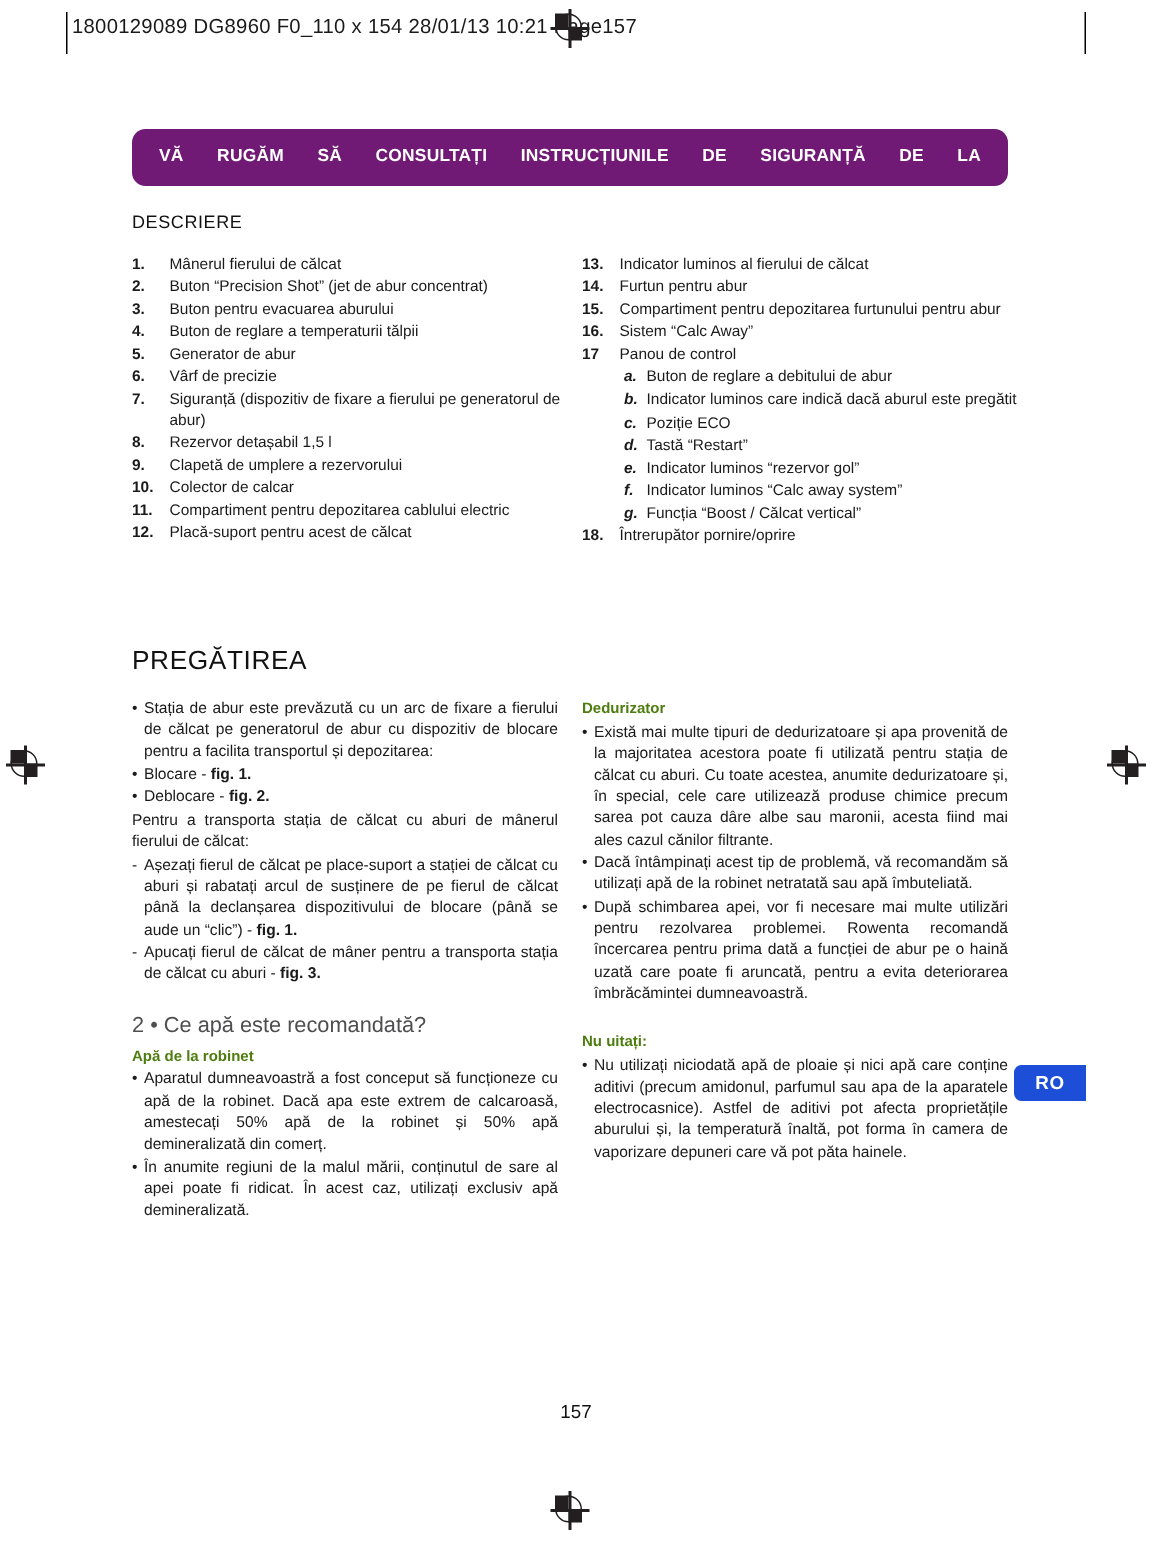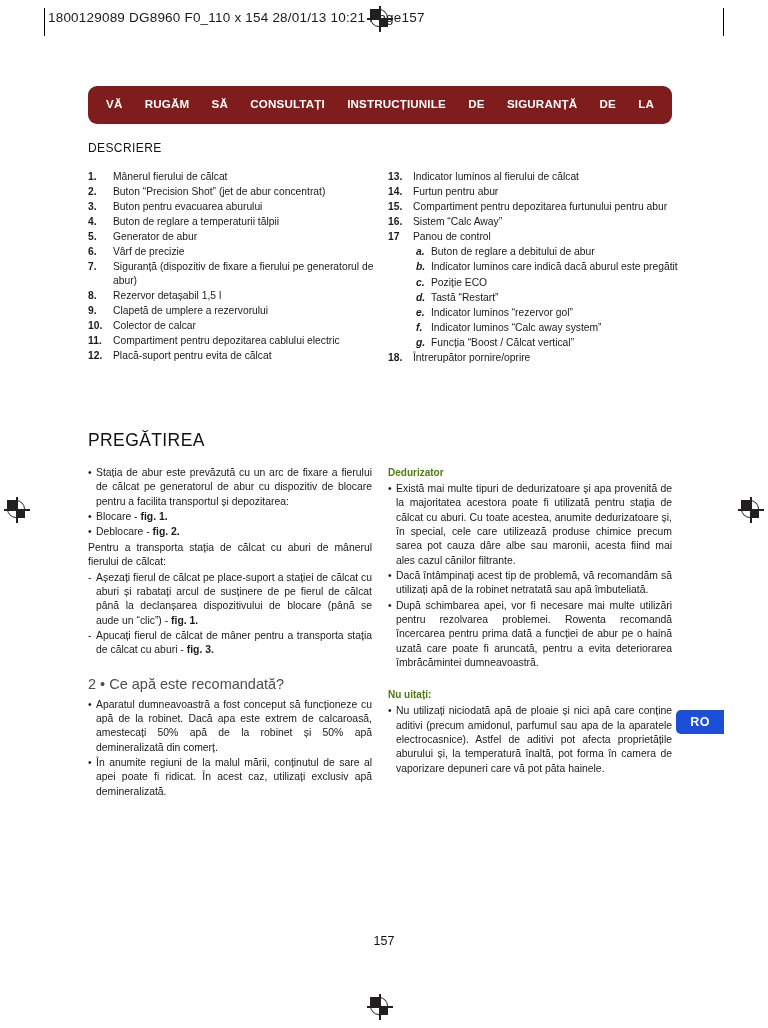--- a/index.html
+++ b/index.html
@@ -83,21 +83,21 @@
   #reg-left   { top: 499px; left: 6px; }
   #reg-right  { top: 499px; left: 740px; }
   #reg-bottom { top: 996px; left: 369px; }
 
   
   .warning-banner {
     position: absolute;
     top: 86px;
     left: 88px;
     width: 584px;
-    background: #7f1d1d;
+    background: #701a75;
     border-radius: 9px;
     padding: 10px 18px 12px 18px;
     box-sizing: border-box;
     color: #ffffff;
     font-size: 11.6px;
     line-height: 1.42;
     letter-spacing: 0.15px;
     font-weight: bold;
     text-align: justify;
   }
@@ -309,21 +309,21 @@
     <div class="part-row">
       <span class="part-num">10.</span>
       <span class="part-txt">Colector de calcar</span>
     </div>
     <div class="part-row">
       <span class="part-num">11.</span>
       <span class="part-txt">Compartiment pentru depozitarea cablului electric</span>
     </div>
     <div class="part-row">
       <span class="part-num">12.</span>
-      <span class="part-txt">Placă-suport pentru evita de călcat</span>
+      <span class="part-txt">Placă-suport pentru acest de călcat</span>
     </div>
   </div>
 <div class="parts" id="parts-right">
     <div class="part-row">
       <span class="part-num">13.</span>
       <span class="part-txt">Indicator luminos al fierului de călcat</span>
     </div>
     <div class="part-row">
       <span class="part-num">14.</span>
       <span class="part-txt">Furtun pentru abur</span>
@@ -396,20 +396,21 @@
   <div class="bul">
     <span class="mk">-</span>
     <span class="tx"><span>Așezați fierul de călcat pe place-suport a stației de călcat cu aburi și rabatați arcul de susținere de pe fierul de călcat până la declanșarea dispozitivului de blocare (până se aude un “clic”) - </span><span class="fig">fig. 1.</span></span>
   </div>
   <div class="bul">
     <span class="mk">-</span>
     <span class="tx"><span>Apucați fierul de călcat de mâner pentru a transporta stația de călcat cu aburi - </span><span class="fig">fig. 3.</span></span>
   </div>
 
   <div class="sub-h1 gap-top">2 • Ce apă este recomandată?</div>
+  <div class="sub-h2">Apă de la robinet</div>
 
   <div class="bul">
     <span class="mk">•</span>
     <span class="tx">Aparatul dumneavoastră a fost conceput să funcționeze cu apă de la robinet. Dacă apa este extrem de calcaroasă, amestecați 50% apă de la robinet și 50% apă demineralizată din comerț.</span>
   </div>
   <div class="bul">
     <span class="mk">•</span>
     <span class="tx">În anumite regiuni de la malul mării, conținutul de sare al apei poate fi ridicat. În acest caz, utilizați exclusiv apă demineralizată.</span>
   </div>
 </div>

